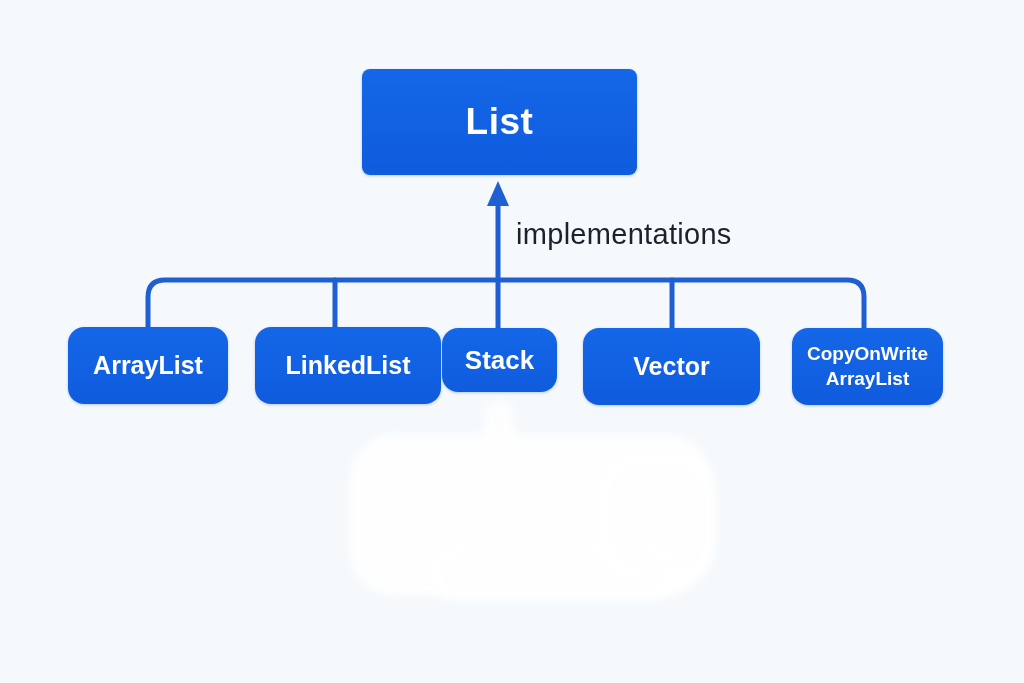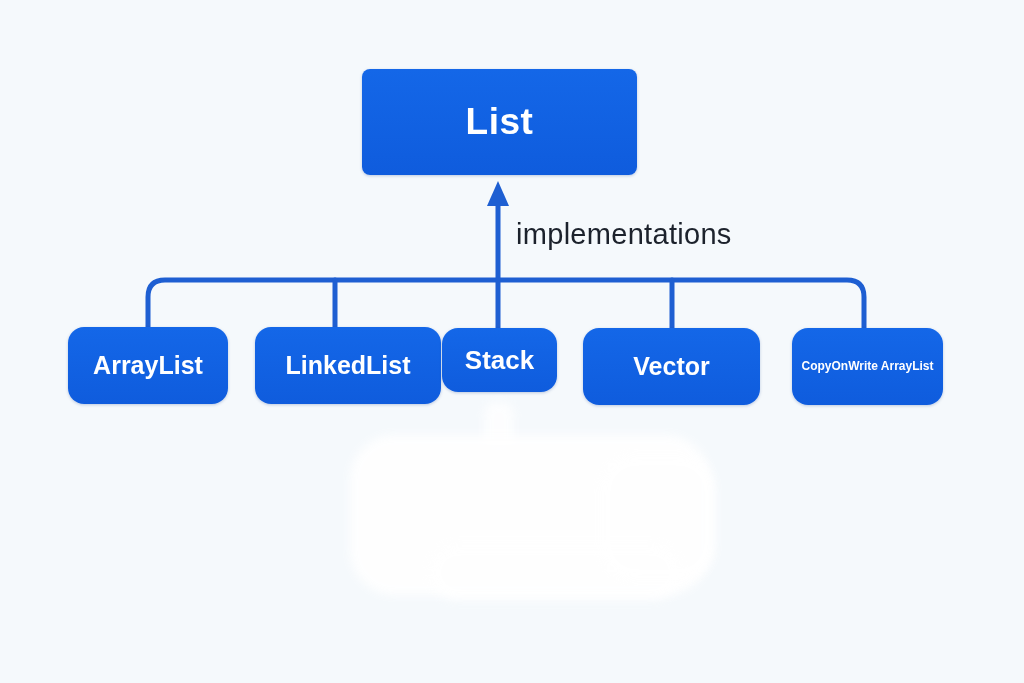--- a/index.html
+++ b/index.html
@@ -45,21 +45,21 @@
     top: 327px;
     height: 77px;
     font-size: 25px;
   }
   .node-arraylist   { left: 68px;  width: 160px; }
   .node-linkedlist  { left: 255px; width: 186px; }
   .node-stack       { left: 442px; top: 328px; width: 115px; height: 64px; font-size: 26px; }
   .node-vector      { left: 583px; top: 328px; width: 177px; }
   .node-copyonwrite {
     left: 792px; top: 328px; width: 151px;
-    font-size: 12px;
+    font-size: 19px;
     line-height: 1.3;
     padding: 16px 8px;
     box-sizing: border-box;
   }
   .edge-label {
     position: absolute;
     left: 516px; top: 218px;
     font-size: 29px;
     font-weight: 400;
     color: #1c222c;

